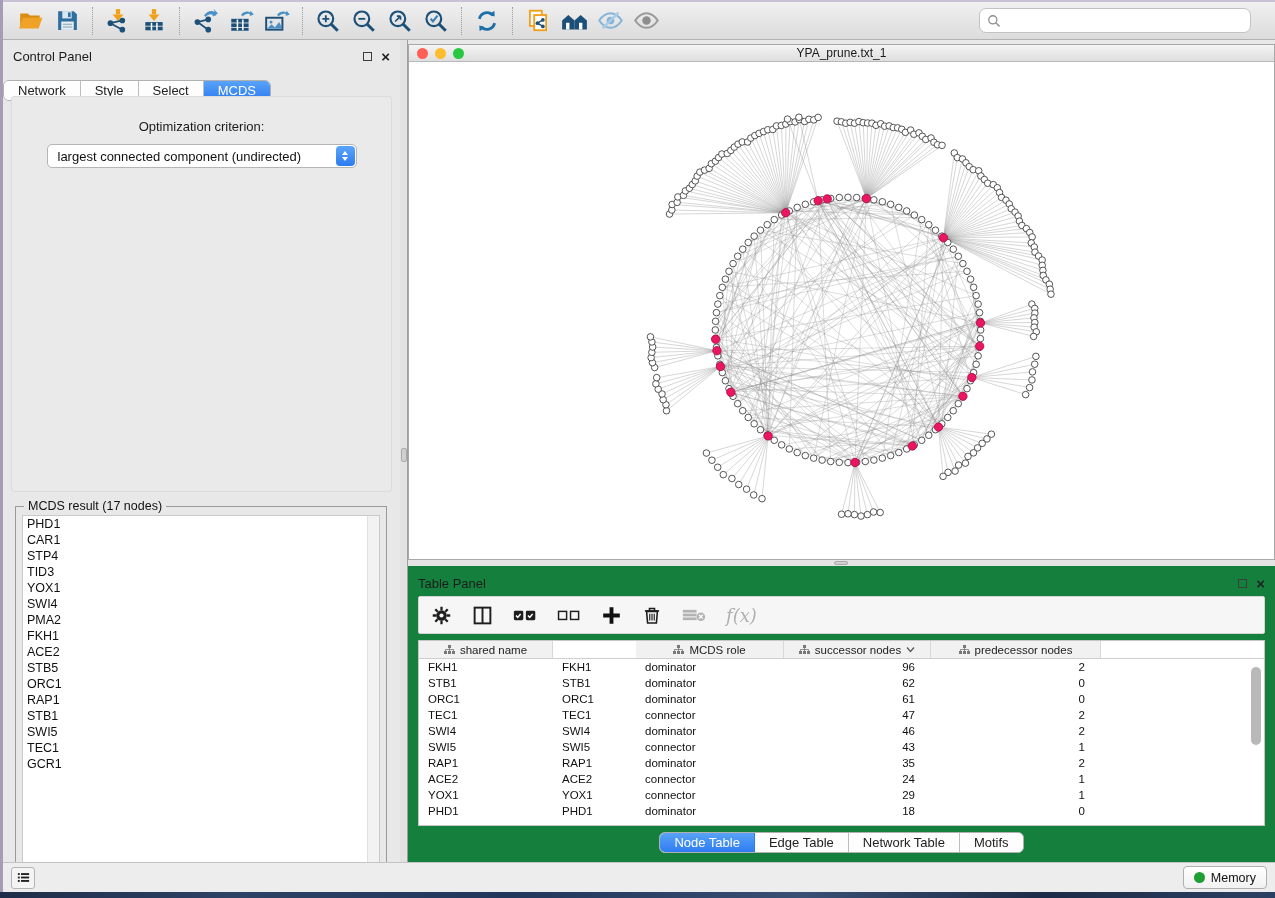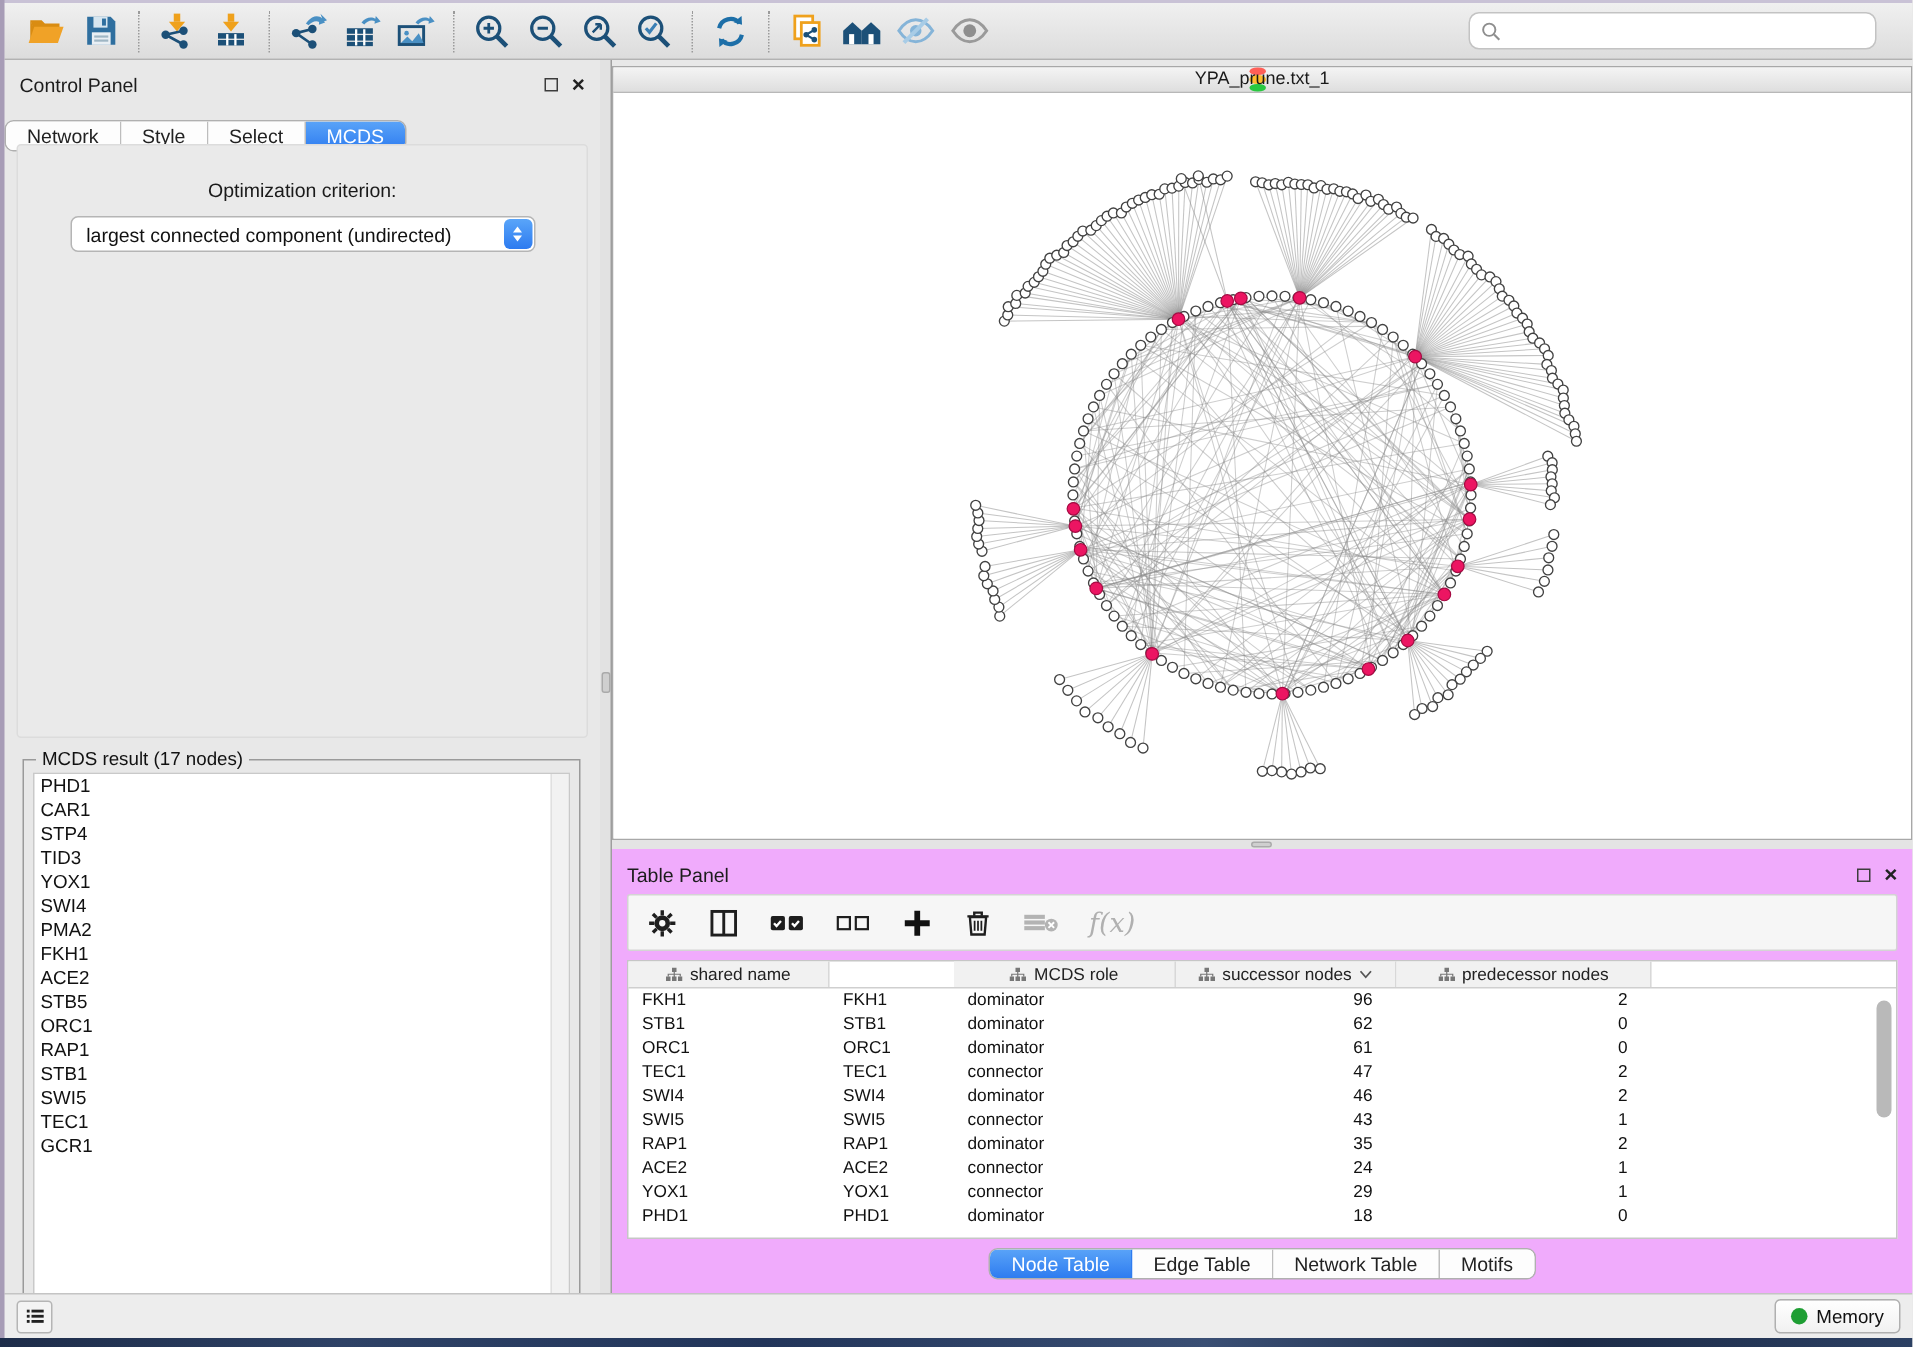--- a/index.html
+++ b/index.html
@@ -62,27 +62,27 @@
 
   
   .vsplit { position:absolute; left:400px; top:40px; width:8px; height:822px; background:#e2e2e2; border-right:1px solid #9e9e9e; }
   .vsplit .handle { position:absolute; left:1px; top:408px; width:6px; height:14px; background:#cfcfcf; border:1px solid #aaa; border-radius:2px; }
   .hsplit { position:absolute; left:408px; top:560px; width:867px; height:6px; background:#e4e4e4; }
   .hsplit .handle { position:absolute; left:426px; top:1px; width:14px; height:4px; background:#cfcfcf; border:1px solid #aaa; border-radius:2px; }
 
   
   .network-window { position:absolute; left:408px; top:44px; width:867px; height:516px; border:1px solid #a8a8a8; background:#fff; }
   .net-titlebar { height:17px; background:linear-gradient(#f4f4f4,#dedede); border-bottom:1px solid #b8b8b8;
-    display:flex; align-items:center; padding:0 8px; position:relative;flex-direction:column; }
+    display:flex; align-items:center; padding:0 8px; position:relative; }
   .tl { width:11px; height:11px; border-radius:50%; margin-right:7px; }
   .net-title { position:absolute; left:0; right:0; text-align:center; font-size:12px; color:#1a1a1a; }
   .net-view { width:100%; height:497px; background:#fff; }
 
   
-  .table-panel { position:absolute; left:408px; top:566px; width:867px; height:296px; background:#f0abfc; }
+  .table-panel { position:absolute; left:408px; top:566px; width:867px; height:296px; background:#15803d; }
   .table-panel .panel-header { padding-top:8px; height:26px; }
   .tp-toolbar { margin:4px 10px 0; height:38px; background:#f6f6f6; border:1px solid #d4d4d4; border-radius:2px;
     display:flex; align-items:center; padding:0 12px; gap:20px; }
   .fx { font-family:"DejaVu Serif",serif; font-style:italic; font-size:18px; color:#b0b0b0; }
   .table-wrap { position:absolute; left:10px; top:74px; width:847px; height:186px; background:#fff; border:1px solid #c6c6c6; }
   .thead { display:flex; height:18px; border-bottom:1px solid #cfcfcf; }
   .th { background:#f1f1f1; border-right:1px solid #d8d8d8; display:flex; align-items:center; justify-content:center;
     gap:5px; font-size:11.5px; color:#222; overflow:hidden; }
   .tbody .tr { display:flex; height:16px; }
   .td { font-size:11.5px; color:#111; padding-left:9px; display:flex; align-items:center; overflow:hidden; }

